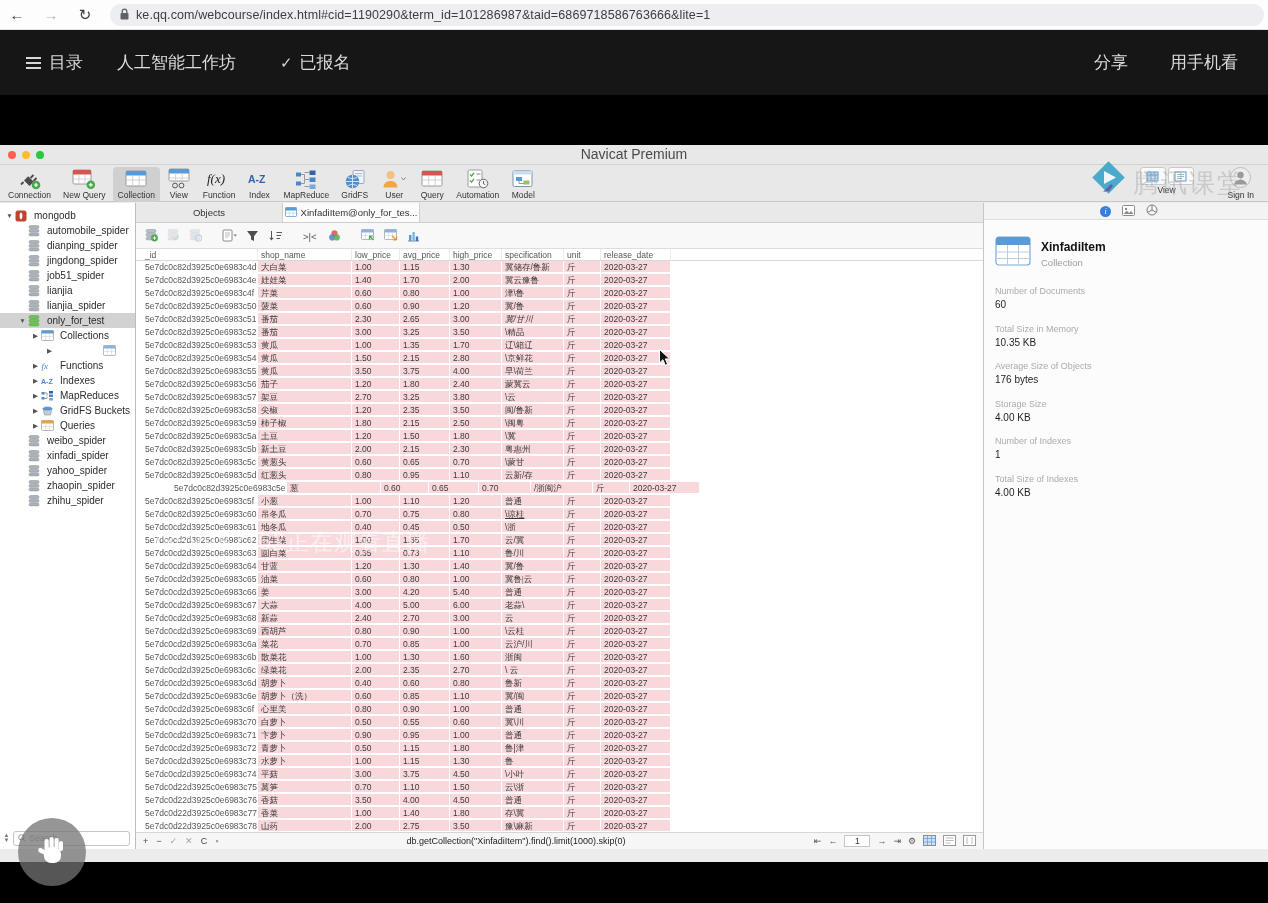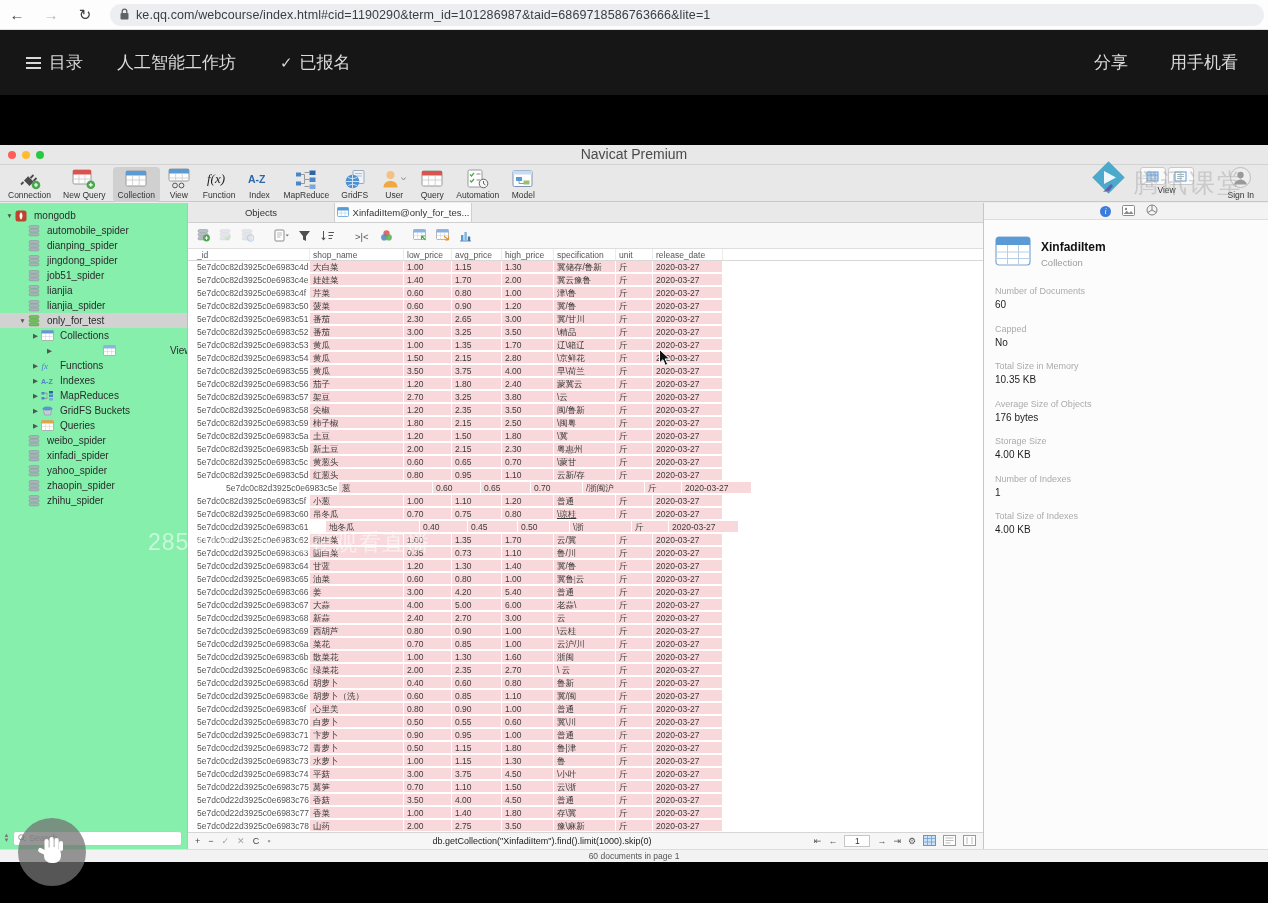--- a/index.html
+++ b/index.html
@@ -49,21 +49,21 @@
 .toolbar-right { margin-left:auto; display:flex; align-items:flex-start; gap:34px; padding-right:10px; }
 .view-group { display:flex; flex-direction:column; align-items:center; font-size:8.5px; color:#333; }
 .vg-btns { display:flex; gap:2px; }
 .vg-btn { width:26px; height:18px; background:#fafafa; border:1px solid #c9c9c9; border-radius:3px;
   display:flex; align-items:center; justify-content:center; }
 .signin { display:flex; flex-direction:column; align-items:center; font-size:8.5px; color:#333; }
 
 .window-body { position:absolute; top:58px; bottom:13px; left:0; right:0; display:flex; }
 
 
-.sidebar { width:188px; background:#86efac; border-right:1px solid #bdbdbd; position:relative; overflow:hidden; }
+.sidebar { width:136px; background:#ffffff; border-right:1px solid #bdbdbd; position:relative; overflow:hidden; }
 .tree { padding-top:5px; }
 .trow { height:15px; display:flex; align-items:center; font-size:10px; color:#2b2b2b; white-space:nowrap; }
 .trow.selected { background:#d2d2d2; }
 .caret { width:11px; text-align:center; font-size:6.5px; color:#555; flex:0 0 auto; }
 .node-icon { width:15px; height:12px; margin-right:4px; display:flex; align-items:center; flex:0 0 auto; }
 .search-row { position:absolute; bottom:2px; left:0; right:0; height:18px; display:flex; align-items:center; }
 .updown { width:13px; text-align:center; color:#777; font-size:6px; line-height:5px; }
 .searchbox { flex:1; height:15px; background:#fff; border:1px solid #c5c5c5; border-radius:3px;
   margin-right:5px; display:flex; align-items:center; padding:0 4px; gap:3px; color:#a9a9a9; font-size:9px; }
 
@@ -759,21 +759,21 @@
                 <div class="dc" style="width: 36px;">斤</div>
                 <div class="dc" style="width: 69px;">2020-03-27</div>
               </div>
               <div class="drow">
                 <div style="width: 6px;"></div>
                 <div class="dc idc" style="width: 115px;">5e7dc0c82d3925c0e6983c51</div>
                 <div class="dc" style="width: 93px;">番茄</div>
                 <div class="dc" style="width: 47px;">2.30</div>
                 <div class="dc" style="width: 49px;">2.65</div>
                 <div class="dc" style="width: 51px;">3.00</div>
-                <div class="dc" style="width: 61px;">冀/甘川</div>
+                <div class="dc" style="width: 61px; font-style: italic;">冀/甘川</div>
                 <div class="dc" style="width: 36px;">斤</div>
                 <div class="dc" style="width: 69px;">2020-03-27</div>
               </div>
               <div class="drow">
                 <div style="width: 6px;"></div>
                 <div class="dc idc" style="width: 115px;">5e7dc0c82d3925c0e6983c52</div>
                 <div class="dc" style="width: 93px;">番茄</div>
                 <div class="dc" style="width: 47px;">3.00</div>
                 <div class="dc" style="width: 49px;">3.25</div>
                 <div class="dc" style="width: 51px;">3.50</div>
@@ -931,21 +931,21 @@
                 <div class="dc" style="width: 47px;">0.70</div>
                 <div class="dc" style="width: 49px;">0.75</div>
                 <div class="dc" style="width: 51px;">0.80</div>
                 <div class="dc" style="width: 61px; text-decoration: underline;">\琼桂</div>
                 <div class="dc" style="width: 36px;">斤</div>
                 <div class="dc" style="width: 69px;">2020-03-27</div>
               </div>
               <div class="drow">
                 <div style="width: 6px;"></div>
                 <div class="dc idc" style="width: 115px;">5e7dc0cd2d3925c0e6983c61</div>
-                <div class="dc" style="width: 93px; margin-left: 16px;">地冬瓜</div>
+                <div class="dc" style="width: 93px;">地冬瓜</div>
                 <div class="dc" style="width: 47px;">0.40</div>
                 <div class="dc" style="width: 49px;">0.45</div>
                 <div class="dc" style="width: 51px;">0.50</div>
                 <div class="dc" style="width: 61px;">\浙</div>
                 <div class="dc" style="width: 36px;">斤</div>
                 <div class="dc" style="width: 69px;">2020-03-27</div>
               </div>
               <div class="drow">
                 <div style="width: 6px;"></div>
                 <div class="dc idc" style="width: 115px;">5e7dc0cd2d3925c0e6983c62</div>
@@ -1264,24 +1264,20 @@
               <div class="rp-title">XinfadiItem</div>
               <div class="rp-sub">Collection</div>
             </div>
           </div>
           <div id="statList">
               <div class="stat">
                 <div class="stat-label">Number of Documents</div>
                 <div class="stat-value">60</div>
               </div>
               <div class="stat">
-                <div class="stat-label">Capped</div>
-                <div class="stat-value">No</div>
-              </div>
-              <div class="stat">
                 <div class="stat-label">Total Size in Memory</div>
                 <div class="stat-value">10.35 KB</div>
               </div>
               <div class="stat">
                 <div class="stat-label">Average Size of Objects</div>
                 <div class="stat-value">176 bytes</div>
               </div>
               <div class="stat">
                 <div class="stat-label">Storage Size</div>
                 <div class="stat-value">4.00 KB</div>
@@ -1292,21 +1288,20 @@
               </div>
               <div class="stat">
                 <div class="stat-label">Total Size of Indexes</div>
                 <div class="stat-value">4.00 KB</div>
               </div>
             </div>
         </div>
       </div>
     </div>
 
-    <div class="statusbar">60 documents in page 1</div>
   </div>
 </div>
 
 <div class="wm-live">2859982162正在观看直播</div>
 <div class="wm-brand">
   <span>
     <svg width="40" height="42">
         <rect x="9" y="6" width="23" height="23" transform="rotate(45 20.5 17.5)" fill="#3aa3c8" opacity="0.9"></rect>
         <path d="M23 24l-8 8 6-1 4-5z" fill="#5f55a5" opacity="0.85"></path>
         <path d="M16 11l12 6.5L16 24z" fill="#eef6fa"></path>

